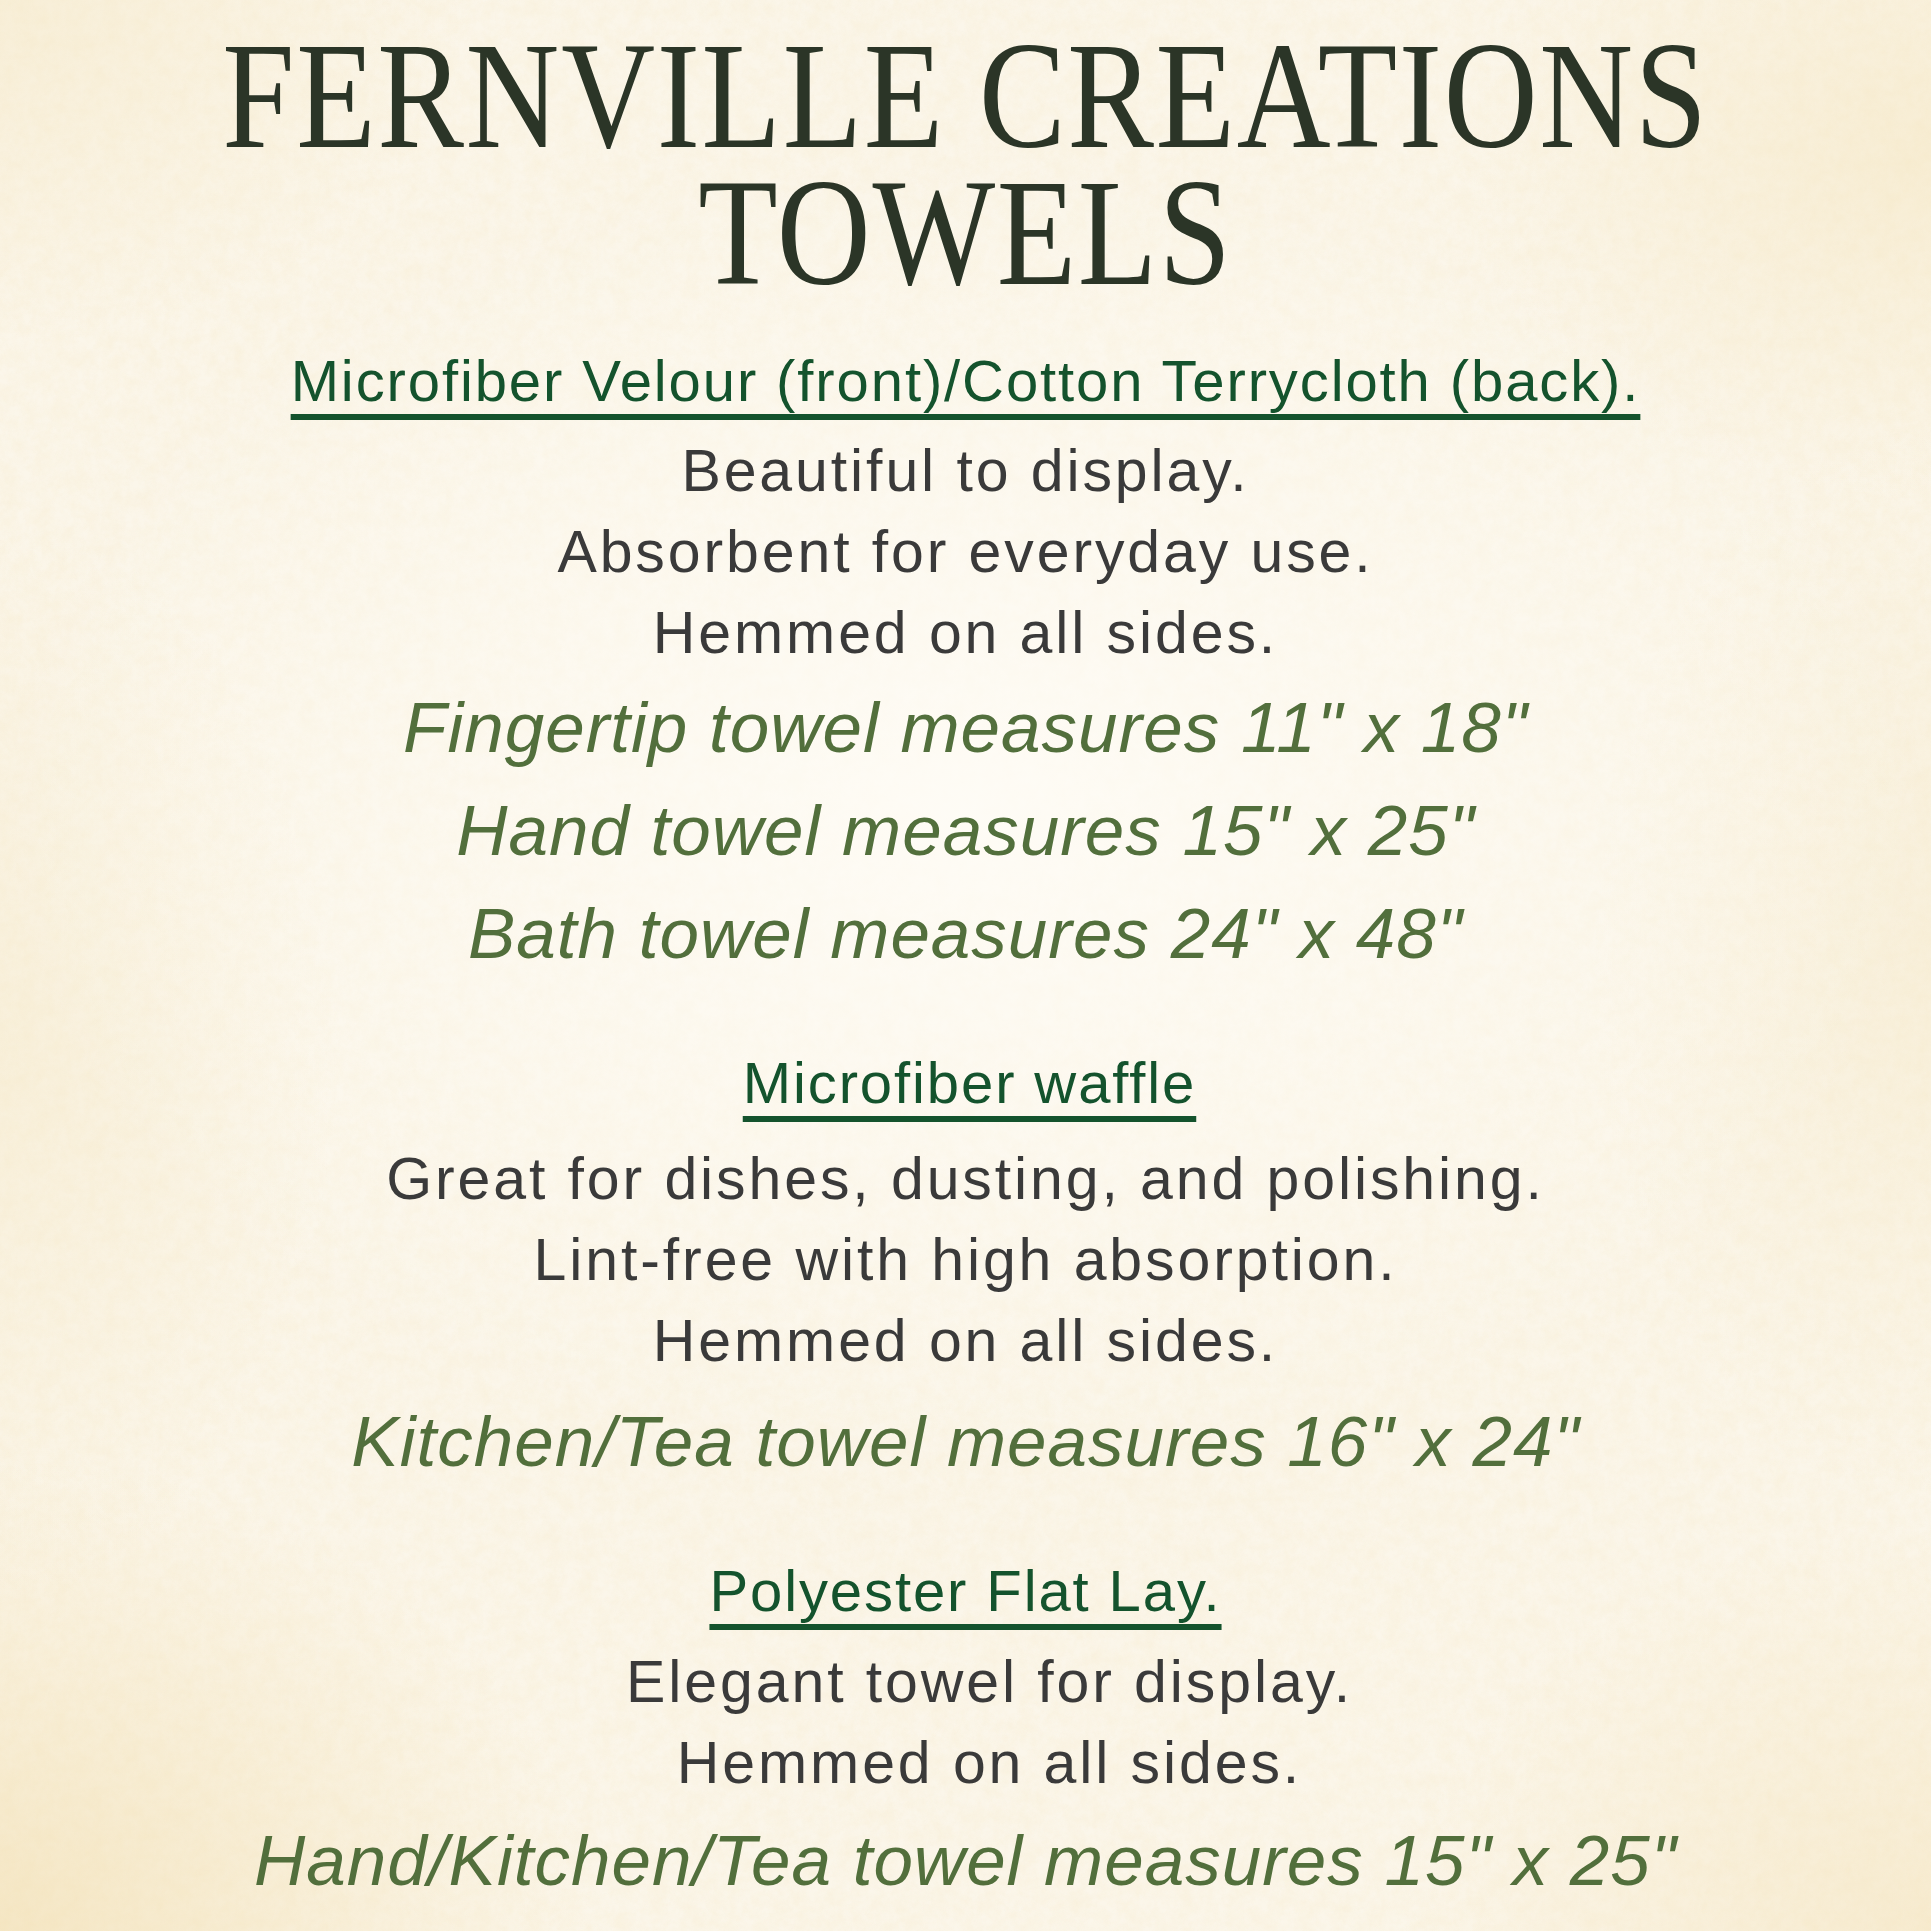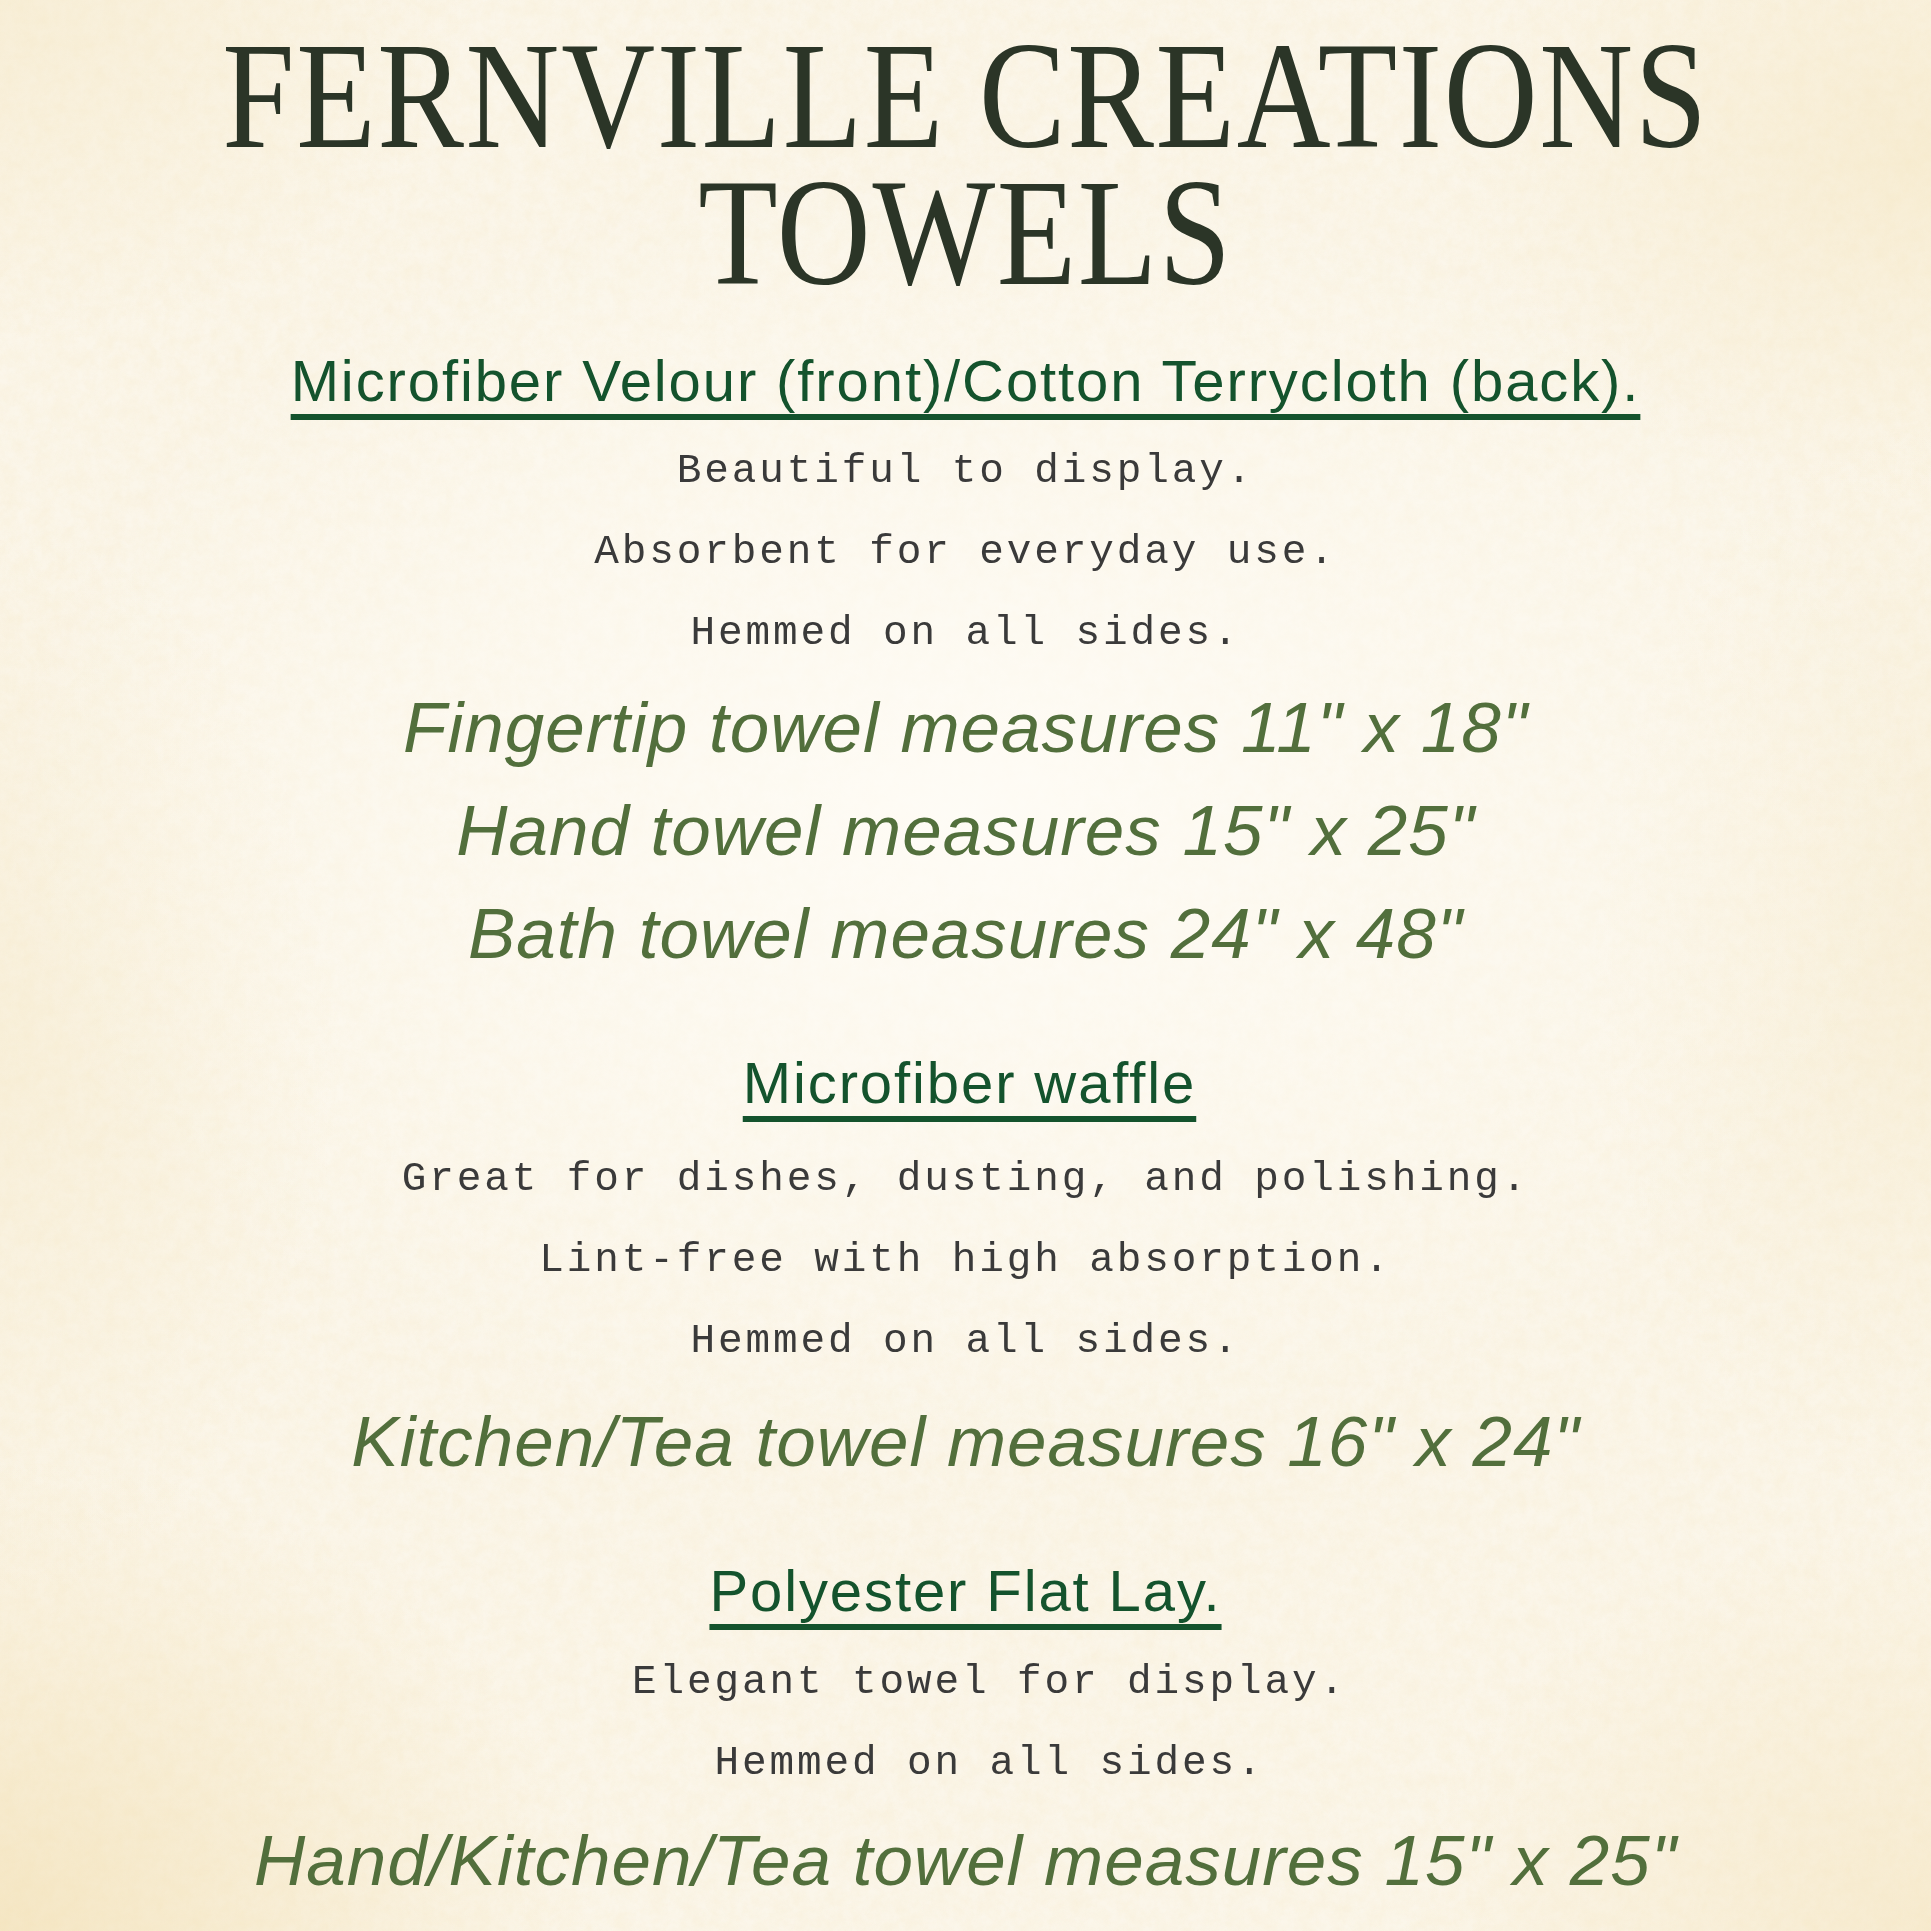--- a/index.html
+++ b/index.html
@@ -62,25 +62,24 @@
     text-decoration-skip-ink: auto;
   }
   .sec1 .heading { margin-top: 49px; }
   .sec2 .heading { margin-top: 67px; padding-left: 8px; }
   .sec3 .heading { margin-top: 67px; }
   .features { margin-top: 19.3px; }
   .sec2 .features { margin-top: 25px; }
   .sec3 .features { margin-top: 20px; margin-left: 48px; }
   .feature {
     margin: 0;
-    font-size: 41px;
+    font-size: 59px;
     line-height: 81px;
     letter-spacing: 2.9px;
     color: #3a3a3a;
-    font-family: Liberation Mono, monospace;
   }
   .measures { margin-top: 1.9px; }
   .sec2 .measures { margin-top: 7.7px; }
   .sec3 .measures { margin-top: 4.8px; }
   .measure {
     margin: 0;
     font-style: italic;
     font-size: 71px;
     line-height: 103px;
     letter-spacing: 1px;

